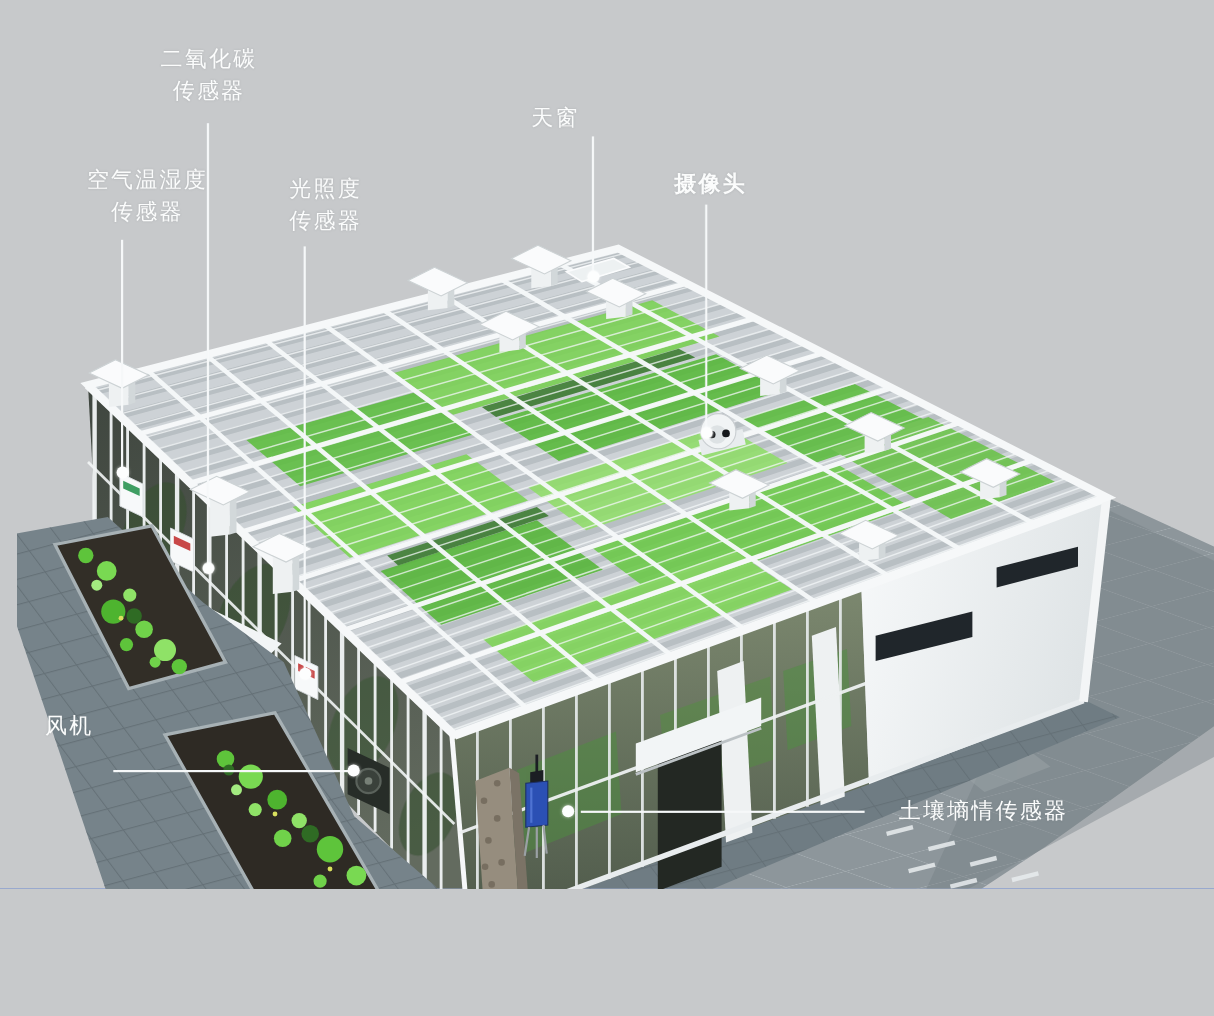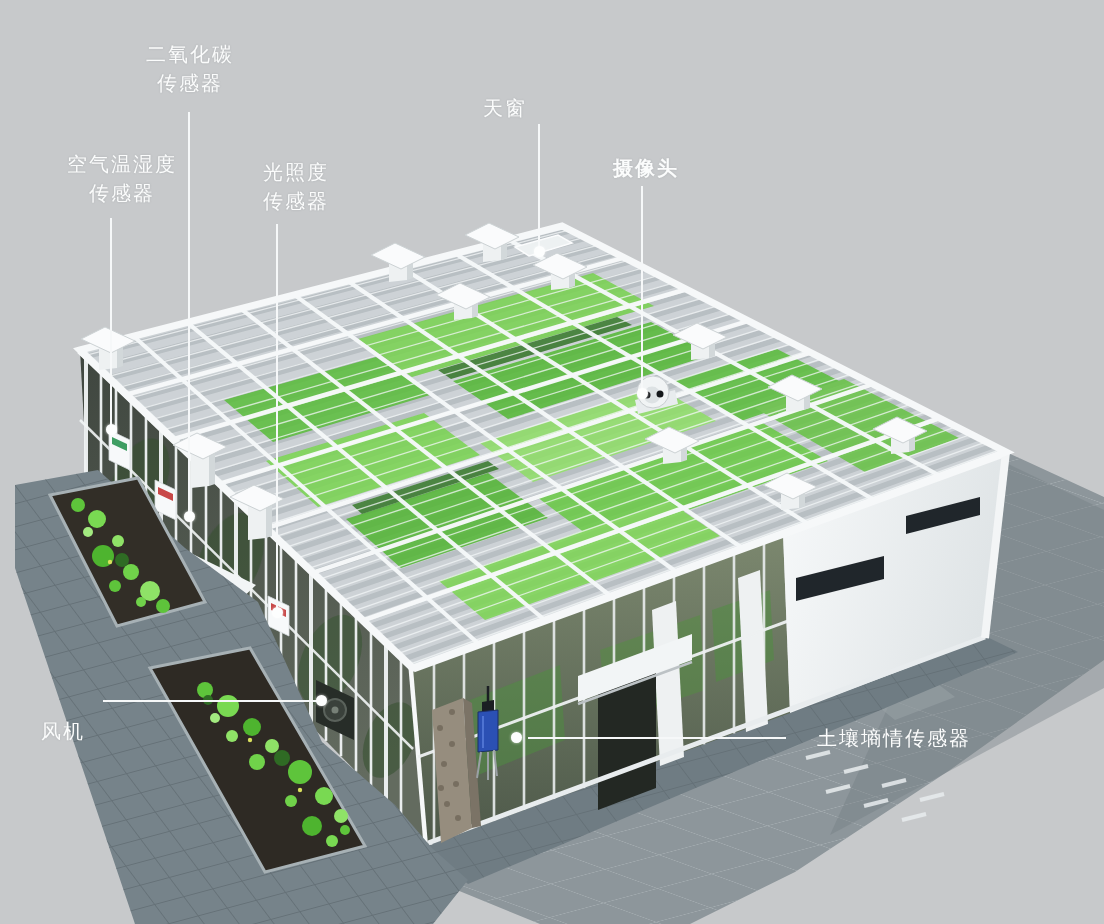--- a/index.html
+++ b/index.html
@@ -1,42 +1,42 @@
 <!DOCTYPE html>
 <html><head>
 <meta charset="utf-8">
 <style>
   html,body{margin:0;padding:0;background:#c7c9cb;}
-  .stage{position:relative;width:1104px;height:924px;background:#1d4ed8;overflow:hidden;
+  .stage{position:relative;width:1104px;height:808px;background:#1d4ed8;overflow:hidden;
          font-family:"Liberation Sans","DejaVu Sans",sans-serif;}
   svg.scene{position:absolute;left:0;top:0;}
   
   .lbl{position:absolute;color:#fbfcfc;font-size:20px;line-height:29px;font-weight:500;
        letter-spacing:2px;white-space:pre-line;text-align:center;
        text-shadow:0 0 2px rgba(110,115,118,.30);}
   .vline{position:absolute;width:2px;background:#f6f8f9;}
   .hline{position:absolute;height:2px;background:#f6f8f9;}
   .dot{position:absolute;width:11px;height:11px;border-radius:50%;background:#fdfefe;
        box-shadow:0 0 3px rgba(255,255,255,.7);}
   #c-co2  .lbl{left:120px;top:40px;width:140px;}
   #c-co2  .vline{left:188px;top:112px;height:400px;}
   #c-co2  .dot{left:184px;top:511px;}
-  #c-air  .lbl{left:48px;top:150px;width:148px;}
+  #c-air  .lbl{left:60px;top:150px;width:148px;}
   #c-air  .vline{left:110px;top:218px;height:207px;}
   #c-air  .dot{left:106px;top:424px;}
   #c-light .lbl{left:236px;top:158px;width:120px;}
   #c-light .vline{left:276px;top:224px;height:384px;}
   #c-light .dot{left:272px;top:607px;}
   #c-sky  .lbl{left:463px;top:94px;width:84px;}
   #c-sky  .vline{left:538px;top:124px;height:124px;}
   #c-sky  .dot{left:534px;top:246px;}
   #c-cam  .lbl{left:594px;top:154px;width:104px;font-weight:bold;}
   #c-cam  .vline{left:641px;top:186px;height:204px;}
   #c-cam  .dot{left:637px;top:388px;}
-  #c-fan  .lbl{left:41px;top:717px;width:70px;text-align:left;white-space:nowrap;}
+  #c-fan  .lbl{left:41px;top:646px;width:70px;text-align:left;white-space:nowrap;}
   #c-fan  .hline{left:103px;top:700px;width:214px;}
   #c-fan  .dot{left:316px;top:695px;}
   #c-soil .lbl{left:791px;top:724px;width:180px;text-align:right;white-space:nowrap;}
   #c-soil .hline{left:528px;top:737px;width:258px;}
   #c-soil .dot{left:511px;top:732px;}
 </style>
 </head>
 <body>
 
 <div class="stage">

